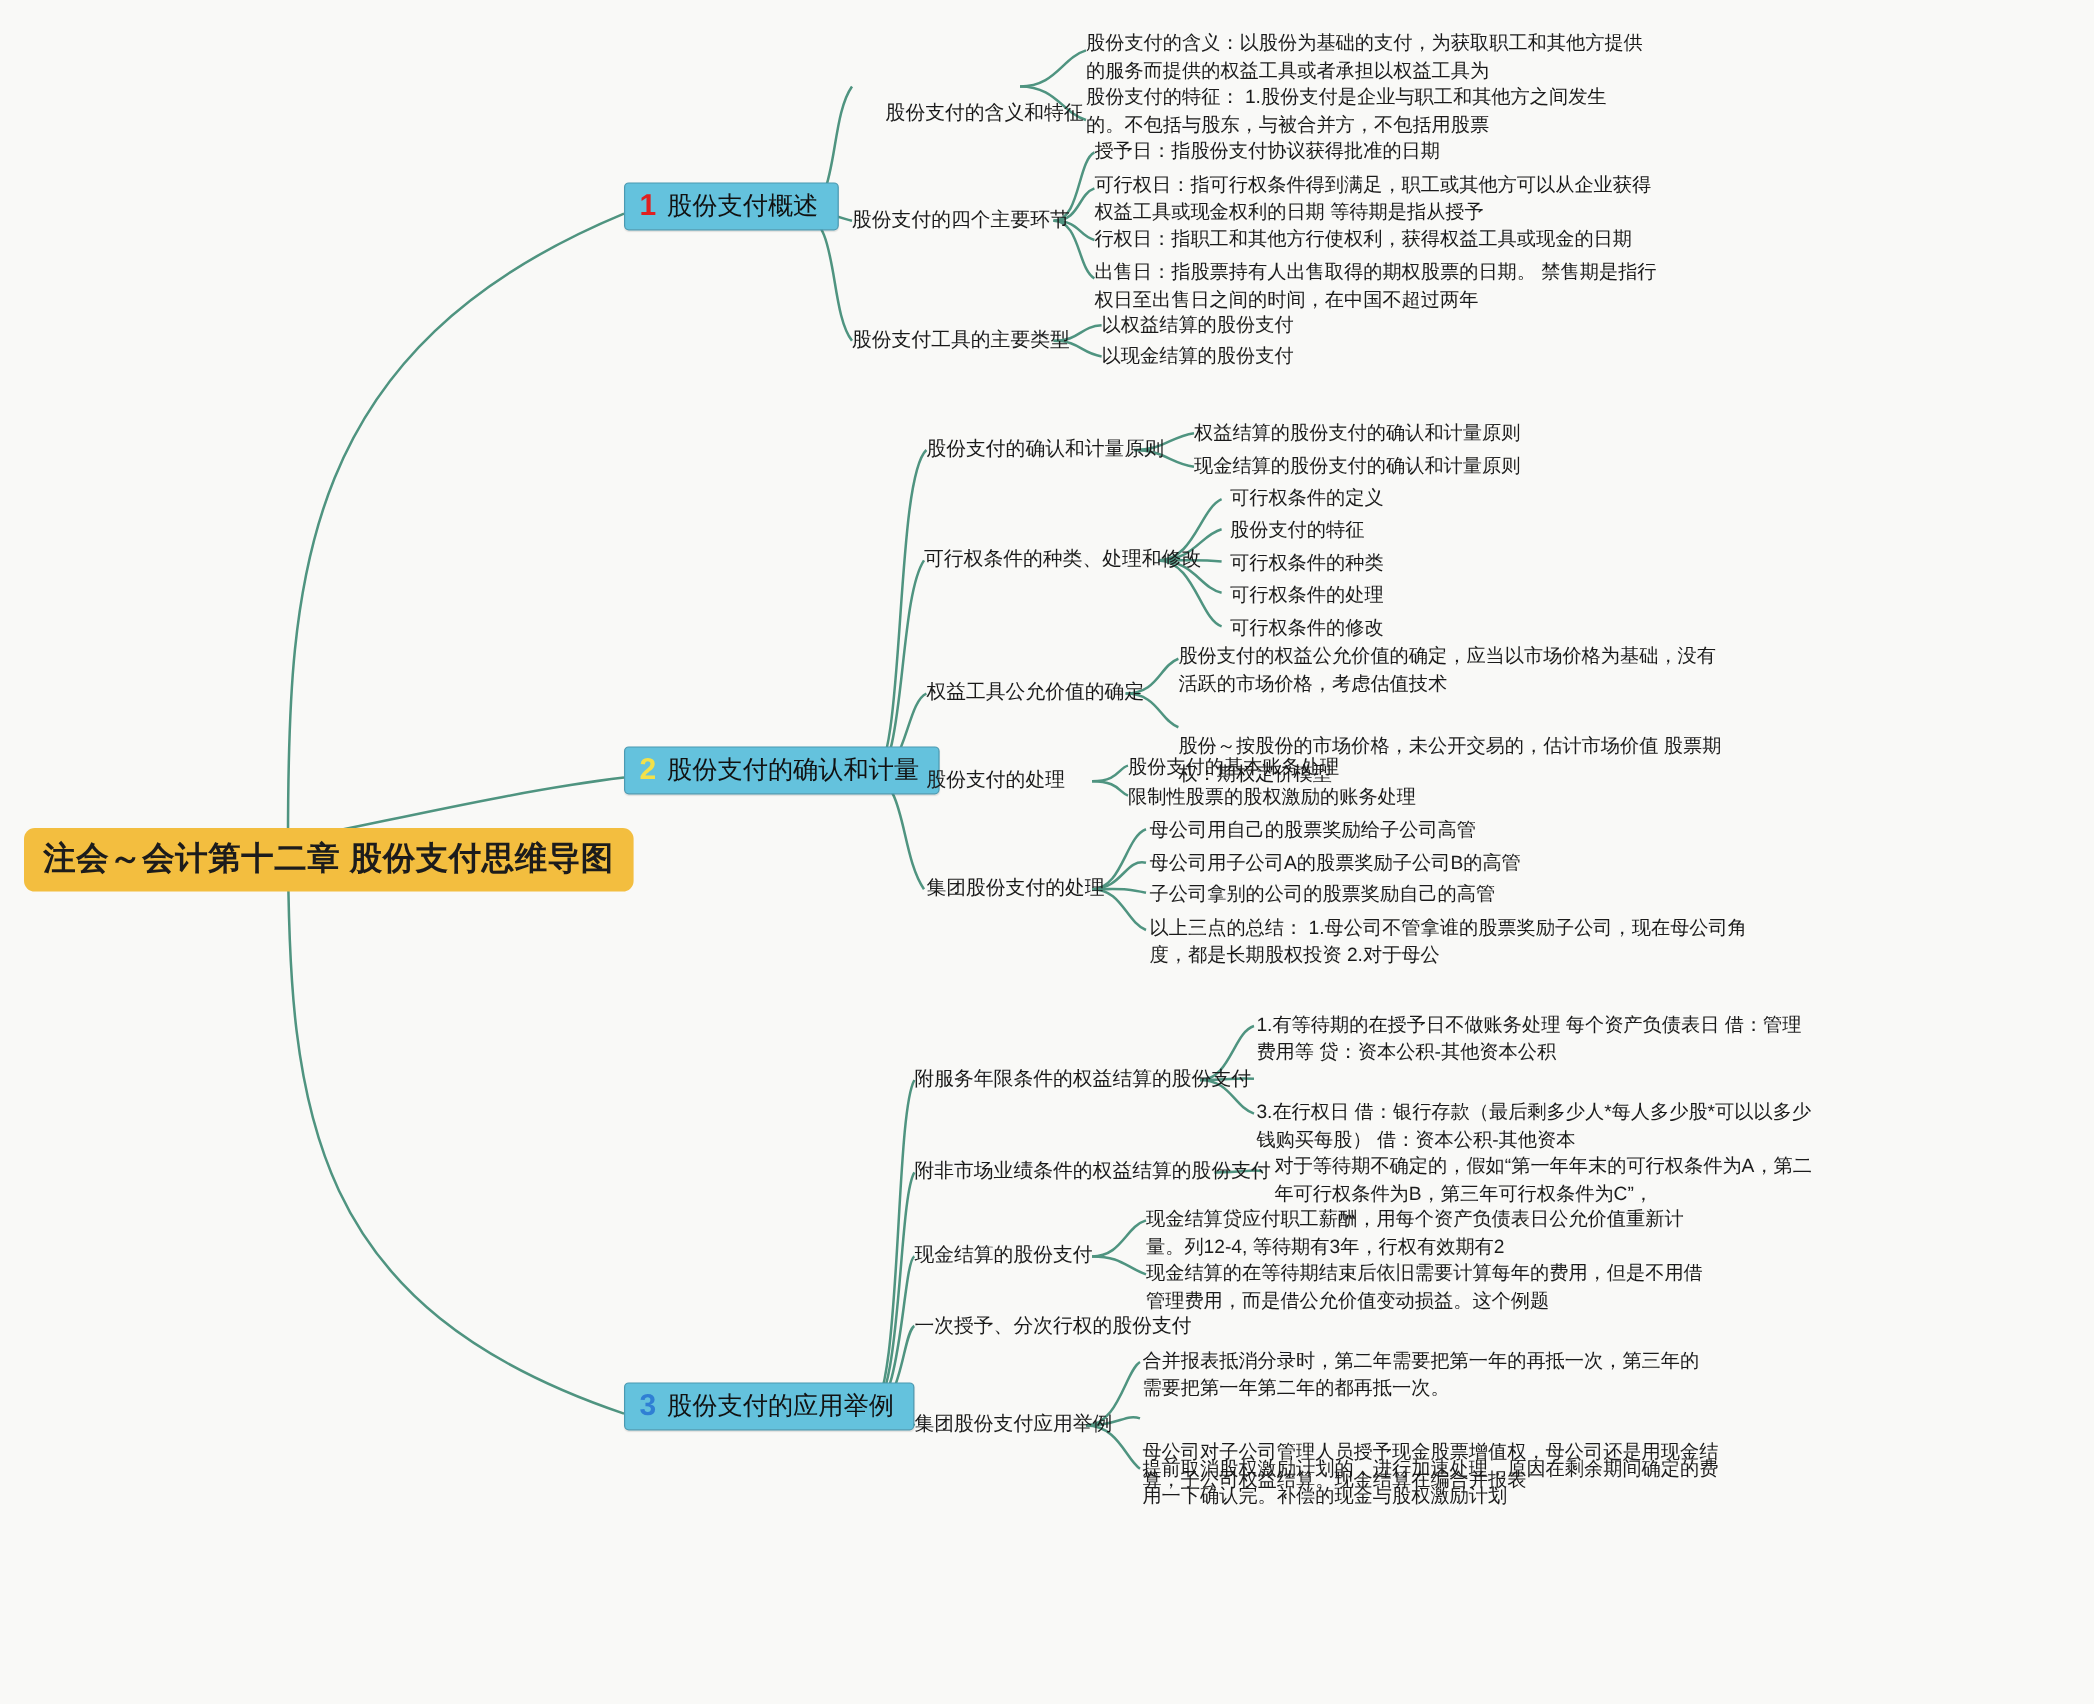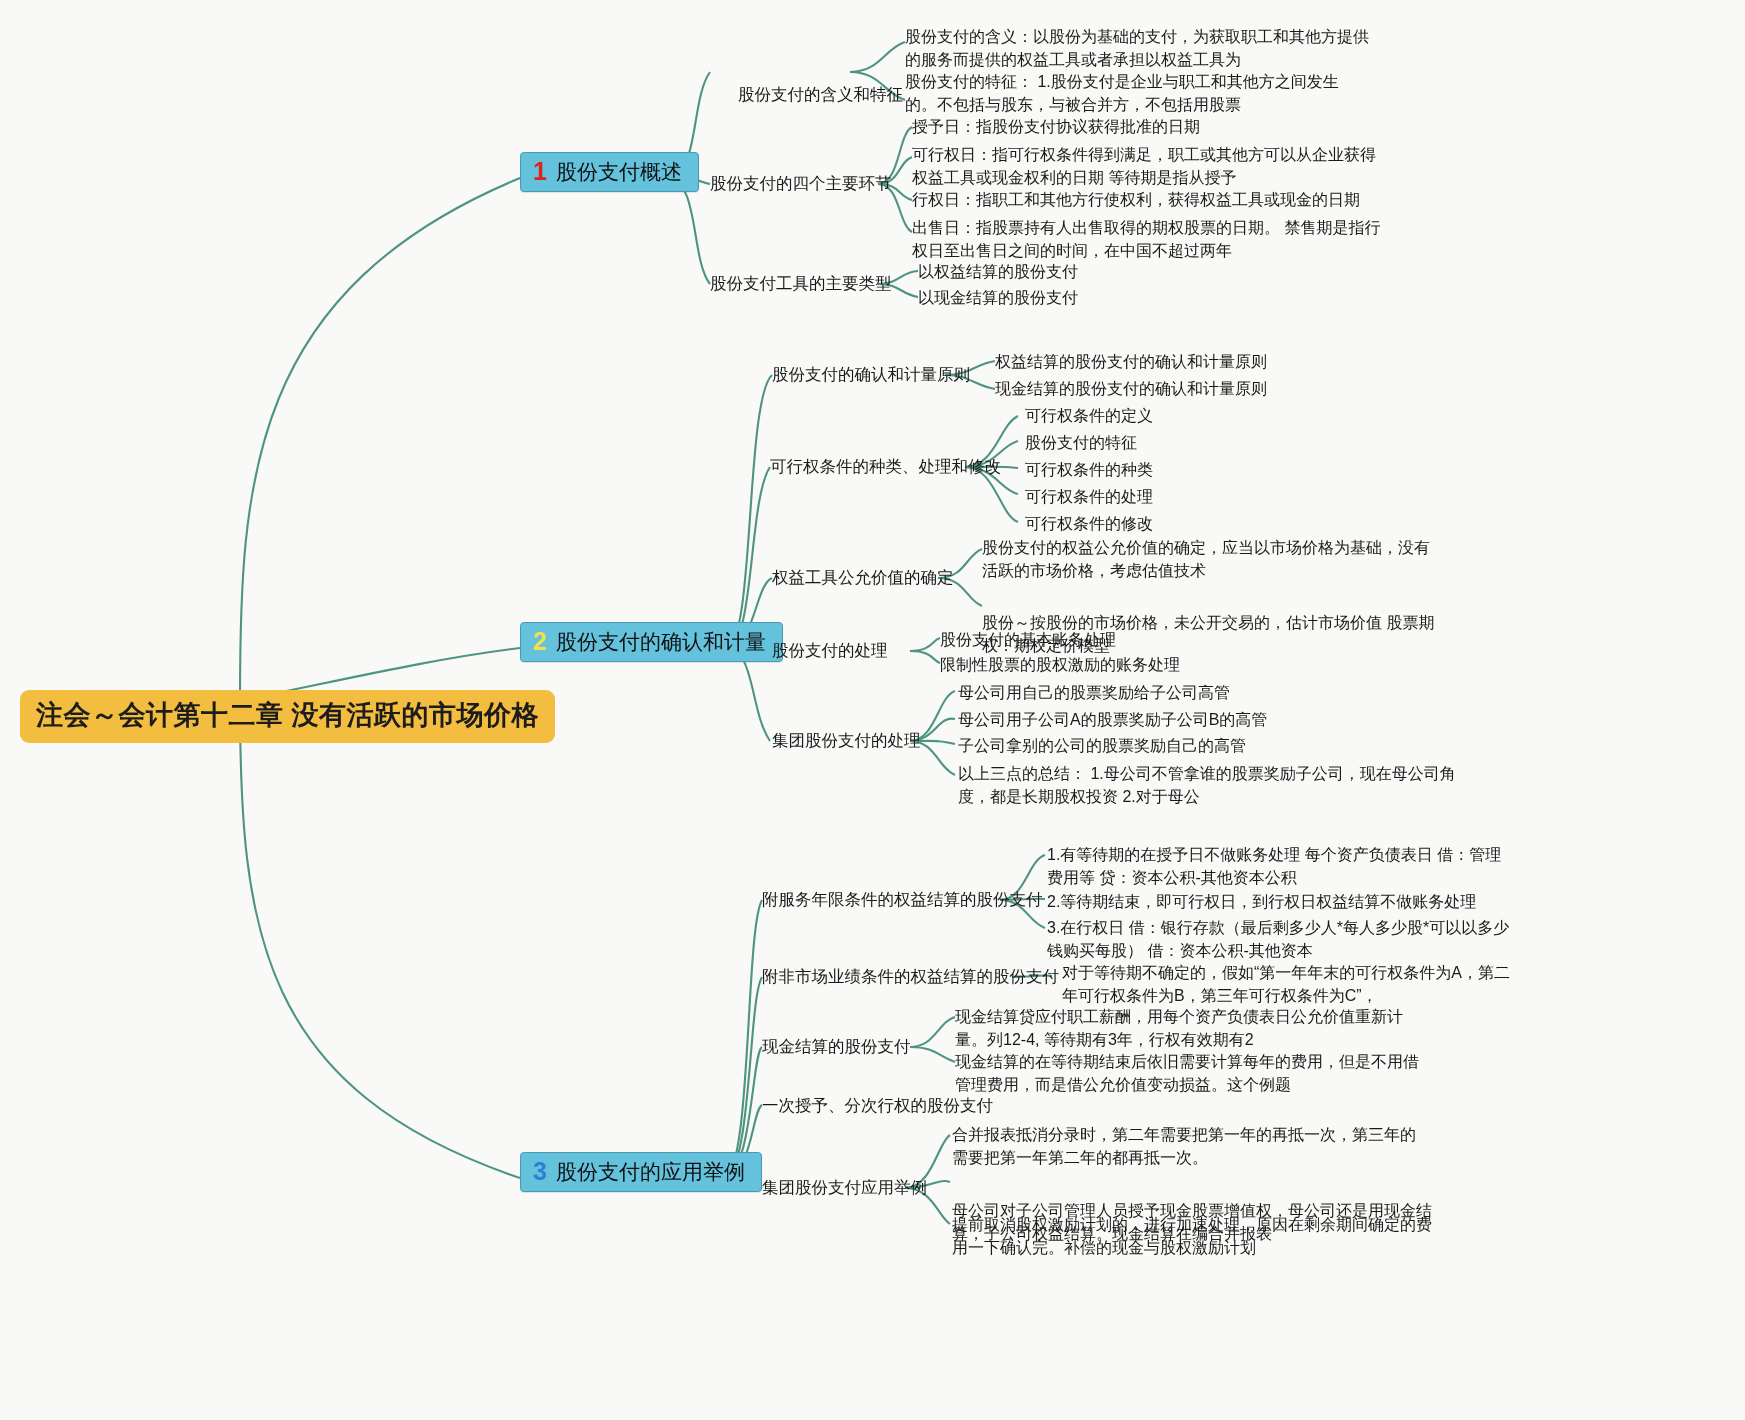--- a/index.html
+++ b/index.html
@@ -135,21 +135,21 @@
       <path d="M910,1047 C935,1047 938,1022 955,1017"></path>
       <path d="M910,1047 C935,1047 938,1056 955,1062"></path>
 
       <path d="M905,1188 C932,1188 938,1142 950,1135"></path>
       <path d="M905,1188 C932,1188 938,1178 950,1182"></path>
       <path d="M905,1188 C932,1188 938,1216 950,1224"></path>
     </g>
   </svg>
 
   <div class="node root" style="left:20px;top:690px;">
-    <span>注会～会计第十二章 没有活跃的市场价格</span>
+    <span>注会～会计第十二章 股份支付思维导图</span>
   </div>
 
   <div class="node lvl1" style="left:520px;top:152px;">
     <span class="num num-1">1</span>
     <span>股份支付概述</span>
   </div>
 
   <div class="node lvl2" style="left:738px;top:60px;margin-top:23px;">
     <span>股份支付的含义和特征</span>
   </div>
@@ -260,23 +260,20 @@
     <span class="num num-3">3</span>
     <span>股份支付的应用举例</span>
   </div>
 
   <div class="node lvl2" style="left:762px;top:888px;">
     <span>附服务年限条件的权益结算的股份支付</span>
   </div>
   <div class="node lvl3 wrap" style="left:1047px;top:843px;width:465px;">
     <span>1.有等待期的在授予日不做账务处理 每个资产负债表日 借：管理费用等 贷：资本公积-其他资本公积</span>
   </div>
-  <div class="node lvl3 nowrap" style="left:1047px;top:890px;">
-    <span>2.等待期结束，即可行权日，到行权日权益结算不做账务处理</span>
-  </div>
   <div class="node lvl3 wrap" style="left:1047px;top:916px;width:470px;">
     <span>3.在行权日 借：银行存款（最后剩多少人*每人多少股*可以以多少钱购买每股） 借：资本公积-其他资本</span>
   </div>
 
   <div class="node lvl2" style="left:762px;top:965px;">
     <span>附非市场业绩条件的权益结算的股份支付</span>
   </div>
   <div class="node lvl3 wrap" style="left:1062px;top:961px;width:450px;">
     <span>对于等待期不确定的，假如“第一年年末的可行权条件为A，第二年可行权条件为B，第三年可行权条件为C”，</span>
   </div>

